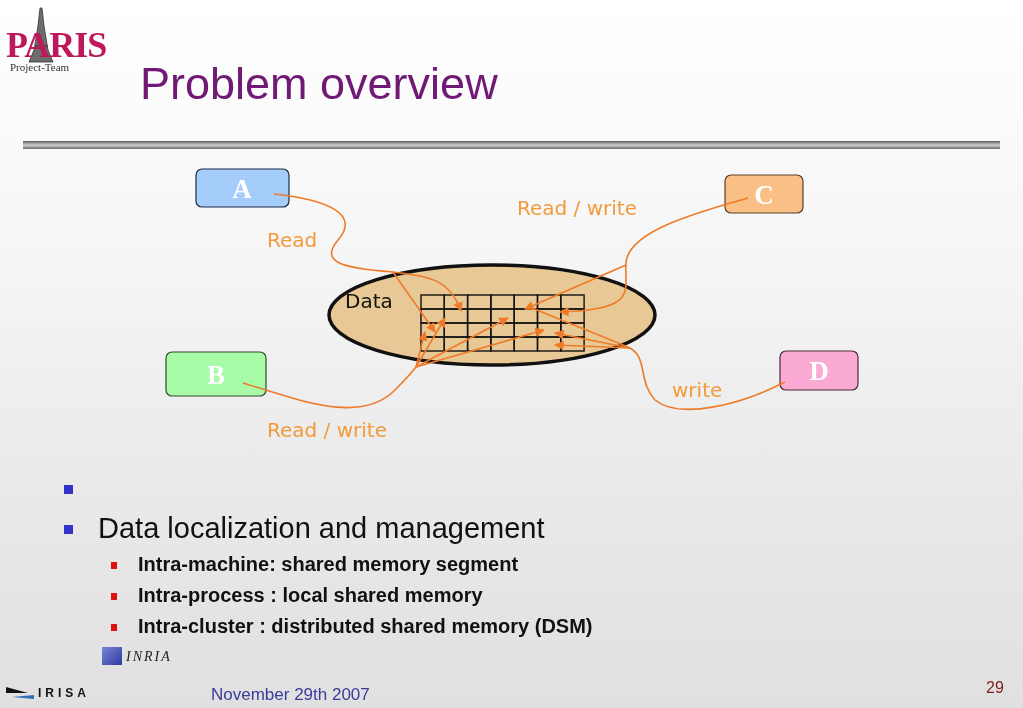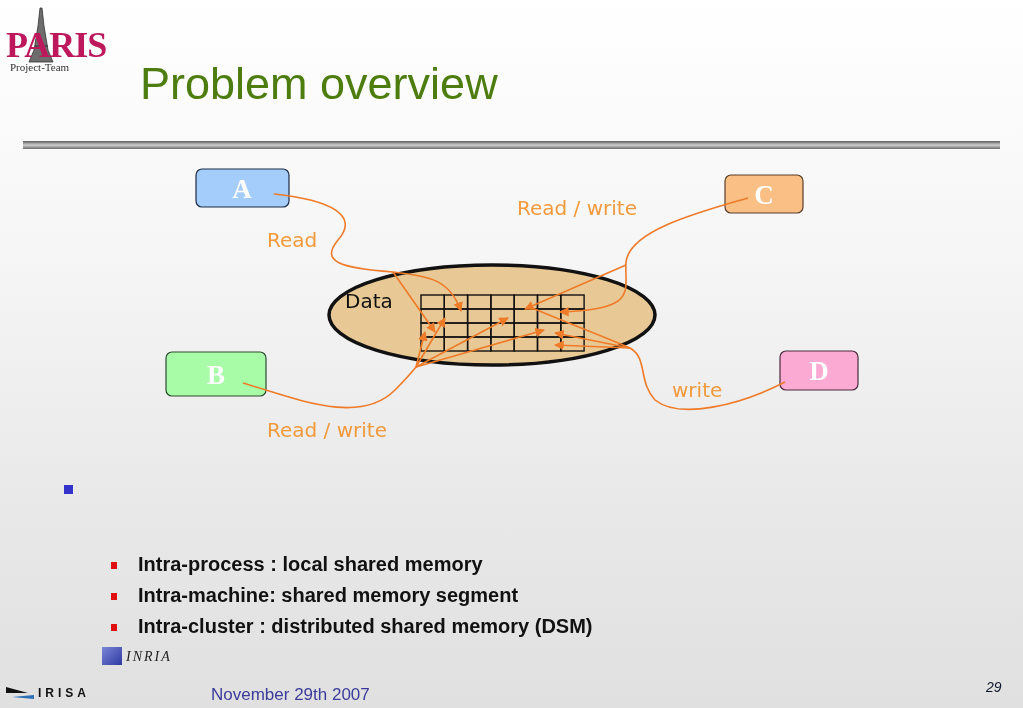--- a/index.html
+++ b/index.html
@@ -15,41 +15,41 @@
     position: absolute; left: 2px; top: 18px;
     font-family: "Liberation Serif", serif; font-size: 36px; font-weight: bold; color: #be185d;
     letter-spacing: -1px;
   }
   .logo-sub {
     position: absolute; left: 6px; top: 55px;
     font-family: "Liberation Serif", serif; font-size: 11px; color: #333;
   }
   .title {
     position: absolute; left: 140px; top: 58px;
-    font-size: 45px; color: #4d7c0f; font-weight: normal;
+    font-size: 45px; color: #701a75; font-weight: normal;
   }
   .rule {
     position: absolute; left: 23px; top: 141px; width: 977px; height: 8px;
     background: linear-gradient(to bottom, #5a5a5a 0%, #b8b8b8 40%, #c8c8c8 55%, #6a6a6a 100%);
   }
   svg.diagram { position: absolute; left: 0; top: 0; }
   .node-letter {
     font-family: "Liberation Serif", serif; font-weight: bold; font-size: 27px; fill: #ffffff;
   }
   .orange-label { font-family: "DejaVu Sans", sans-serif; font-size: 20px; fill: #f29a3c; }
   .data-label { font-family: "DejaVu Sans", sans-serif; font-size: 20px; fill: #111; }
   ul.bullets { list-style: none; margin: 0; padding: 0; position: absolute; }
   .b1 { left: 62px; top: 470px; }
   .b1 li { font-size: 29px; color: #111; height: 40px; line-height: 36px; position: relative; padding-left: 36px; }
   .b1 li .sq { position: absolute; left: 2px; top: 15px; width: 9px; height: 9px; background: #3333cc; }
   .b2 { left: 108px; top: 550px; }
   .b2 li { font-size: 20px; font-weight: bold; color: #111; height: 31px; line-height: 28px; position: relative; padding-left: 30px; }
   .b2 li .sq { position: absolute; left: 3px; top: 12px; width: 6px; height: 7px; background: #e01010; }
   .footer-date { position: absolute; left: 211px; top: 685px; font-size: 17px; color: #3b3b9b; }
-  .page-num { position: absolute; left: 986px; top: 679px; font-size: 14px; color: #0f172a; font-style: italic; }
+  .page-num { position: absolute; left: 986px; top: 679px; font-size: 16px; color: #7f1d1d; }
   .irisa { position: absolute; left: 6px; top: 683px; width: 90px; height: 20px; }
   .irisa-text { position: absolute; left: 32px; top: 3px; font-size: 12px; font-weight: bold; letter-spacing: 4px; color: #111; }
   .inria { position: absolute; left: 102px; top: 647px; width: 90px; height: 20px; }
   .inria-box { position: absolute; left: 0; top: 0; width: 20px; height: 18px; background: linear-gradient(135deg, #7a86d8, #2e3aa0); }
   .inria-text { position: absolute; left: 24px; top: 2px; font-family: "Liberation Serif", serif; font-style: italic; font-size: 14px; letter-spacing: 2px; color: #222; }
 </style>
 </head>
 <body>
 
 <div class="logo">
@@ -142,24 +142,25 @@
   </g>
 
   <text class="orange-label" x="267" y="247">Read</text>
   <text class="orange-label" x="267" y="437">Read / write</text>
   <text class="orange-label" x="517" y="215">Read / write</text>
   <text class="orange-label" x="672" y="397">write</text>
 </svg>
 
 <ul class="bullets b1">
   <li><span class="sq"></span></li>
+  <li><span class="sq"></span><span>Data localization and management</span></li>
 </ul>
 <ul class="bullets b2">
+  <li><span class="sq"></span><span>Intra-machine: shared memory segment</span></li>
   <li><span class="sq"></span><span>Intra-process : local shared memory</span></li>
-  <li><span class="sq"></span><span>Intra-machine: shared memory segment</span></li>
   <li><span class="sq"></span><span>Intra-cluster : distributed shared memory (DSM)</span></li>
   <li><span class="sq"></span></li>
 </ul>
 
 <div class="irisa">
   <svg width="30" height="20" style="position:absolute;left:0;top:0">
     <path d="M0 4 L22 10 L0 10 Z" fill="#111"></path>
     <path d="M6 14 L28 12 L28 16 Z" fill="#2e6fb5"></path>
   </svg>
   <span class="irisa-text">IRISA</span>

